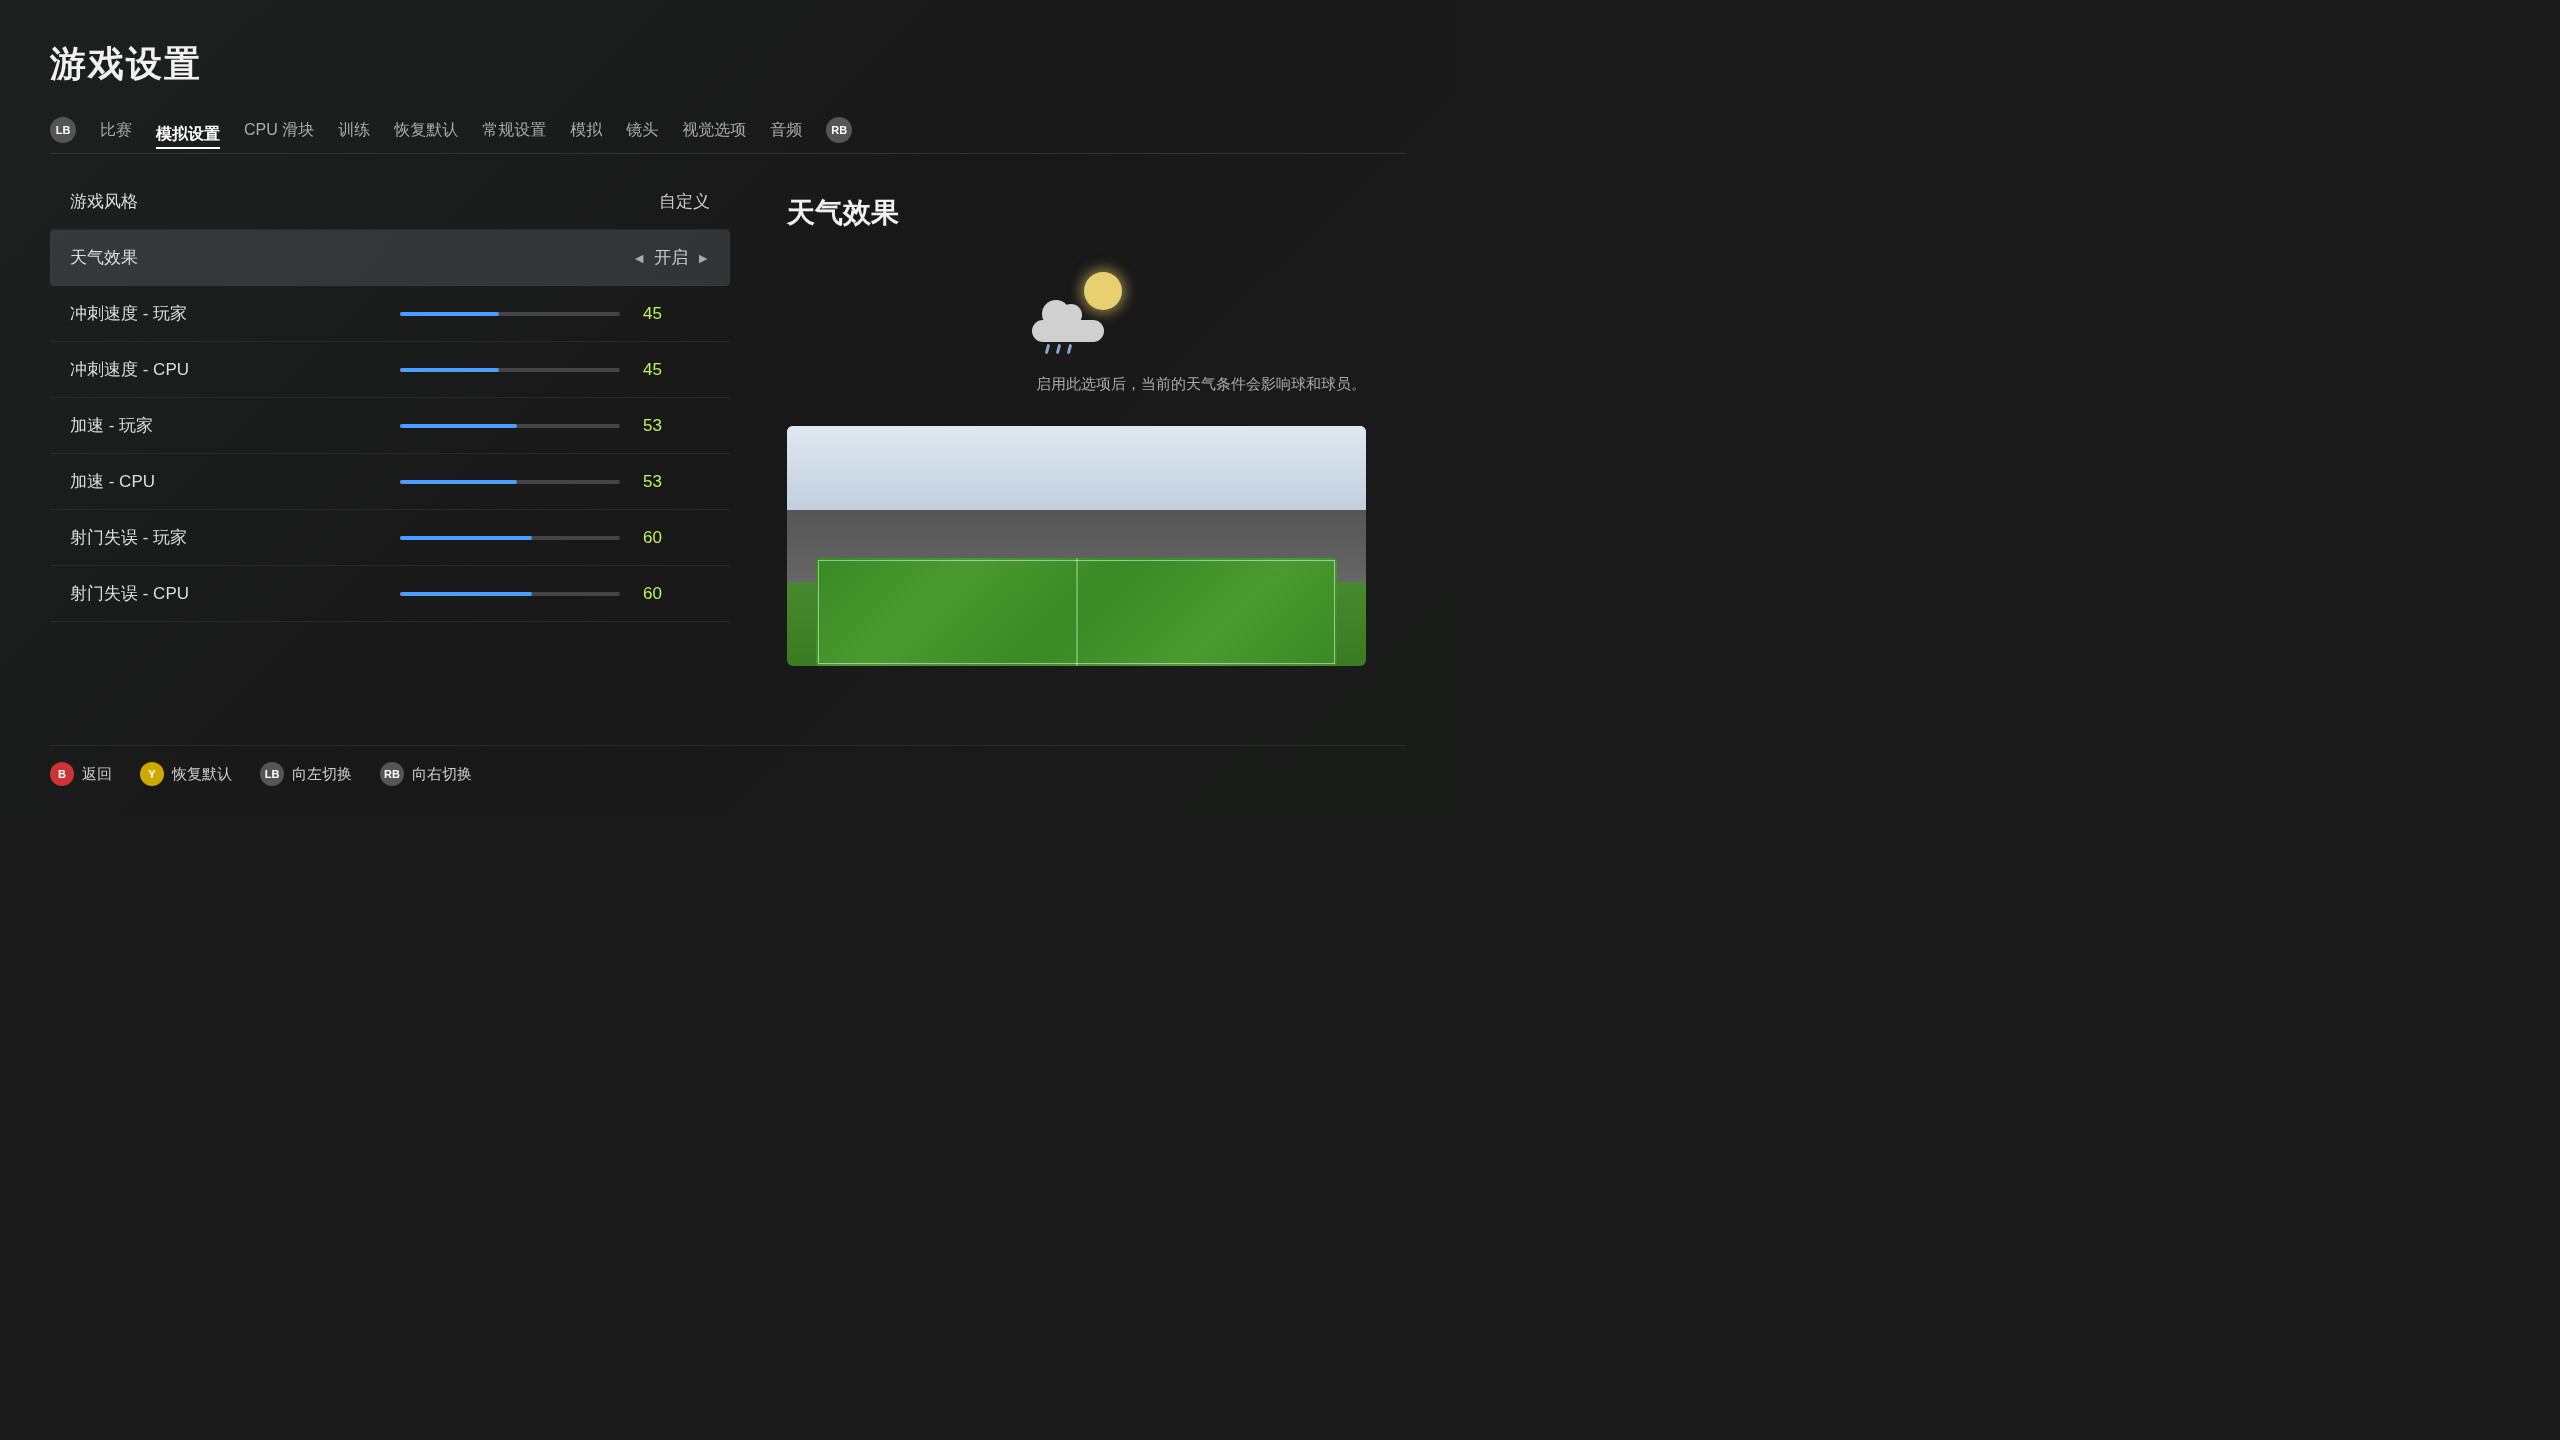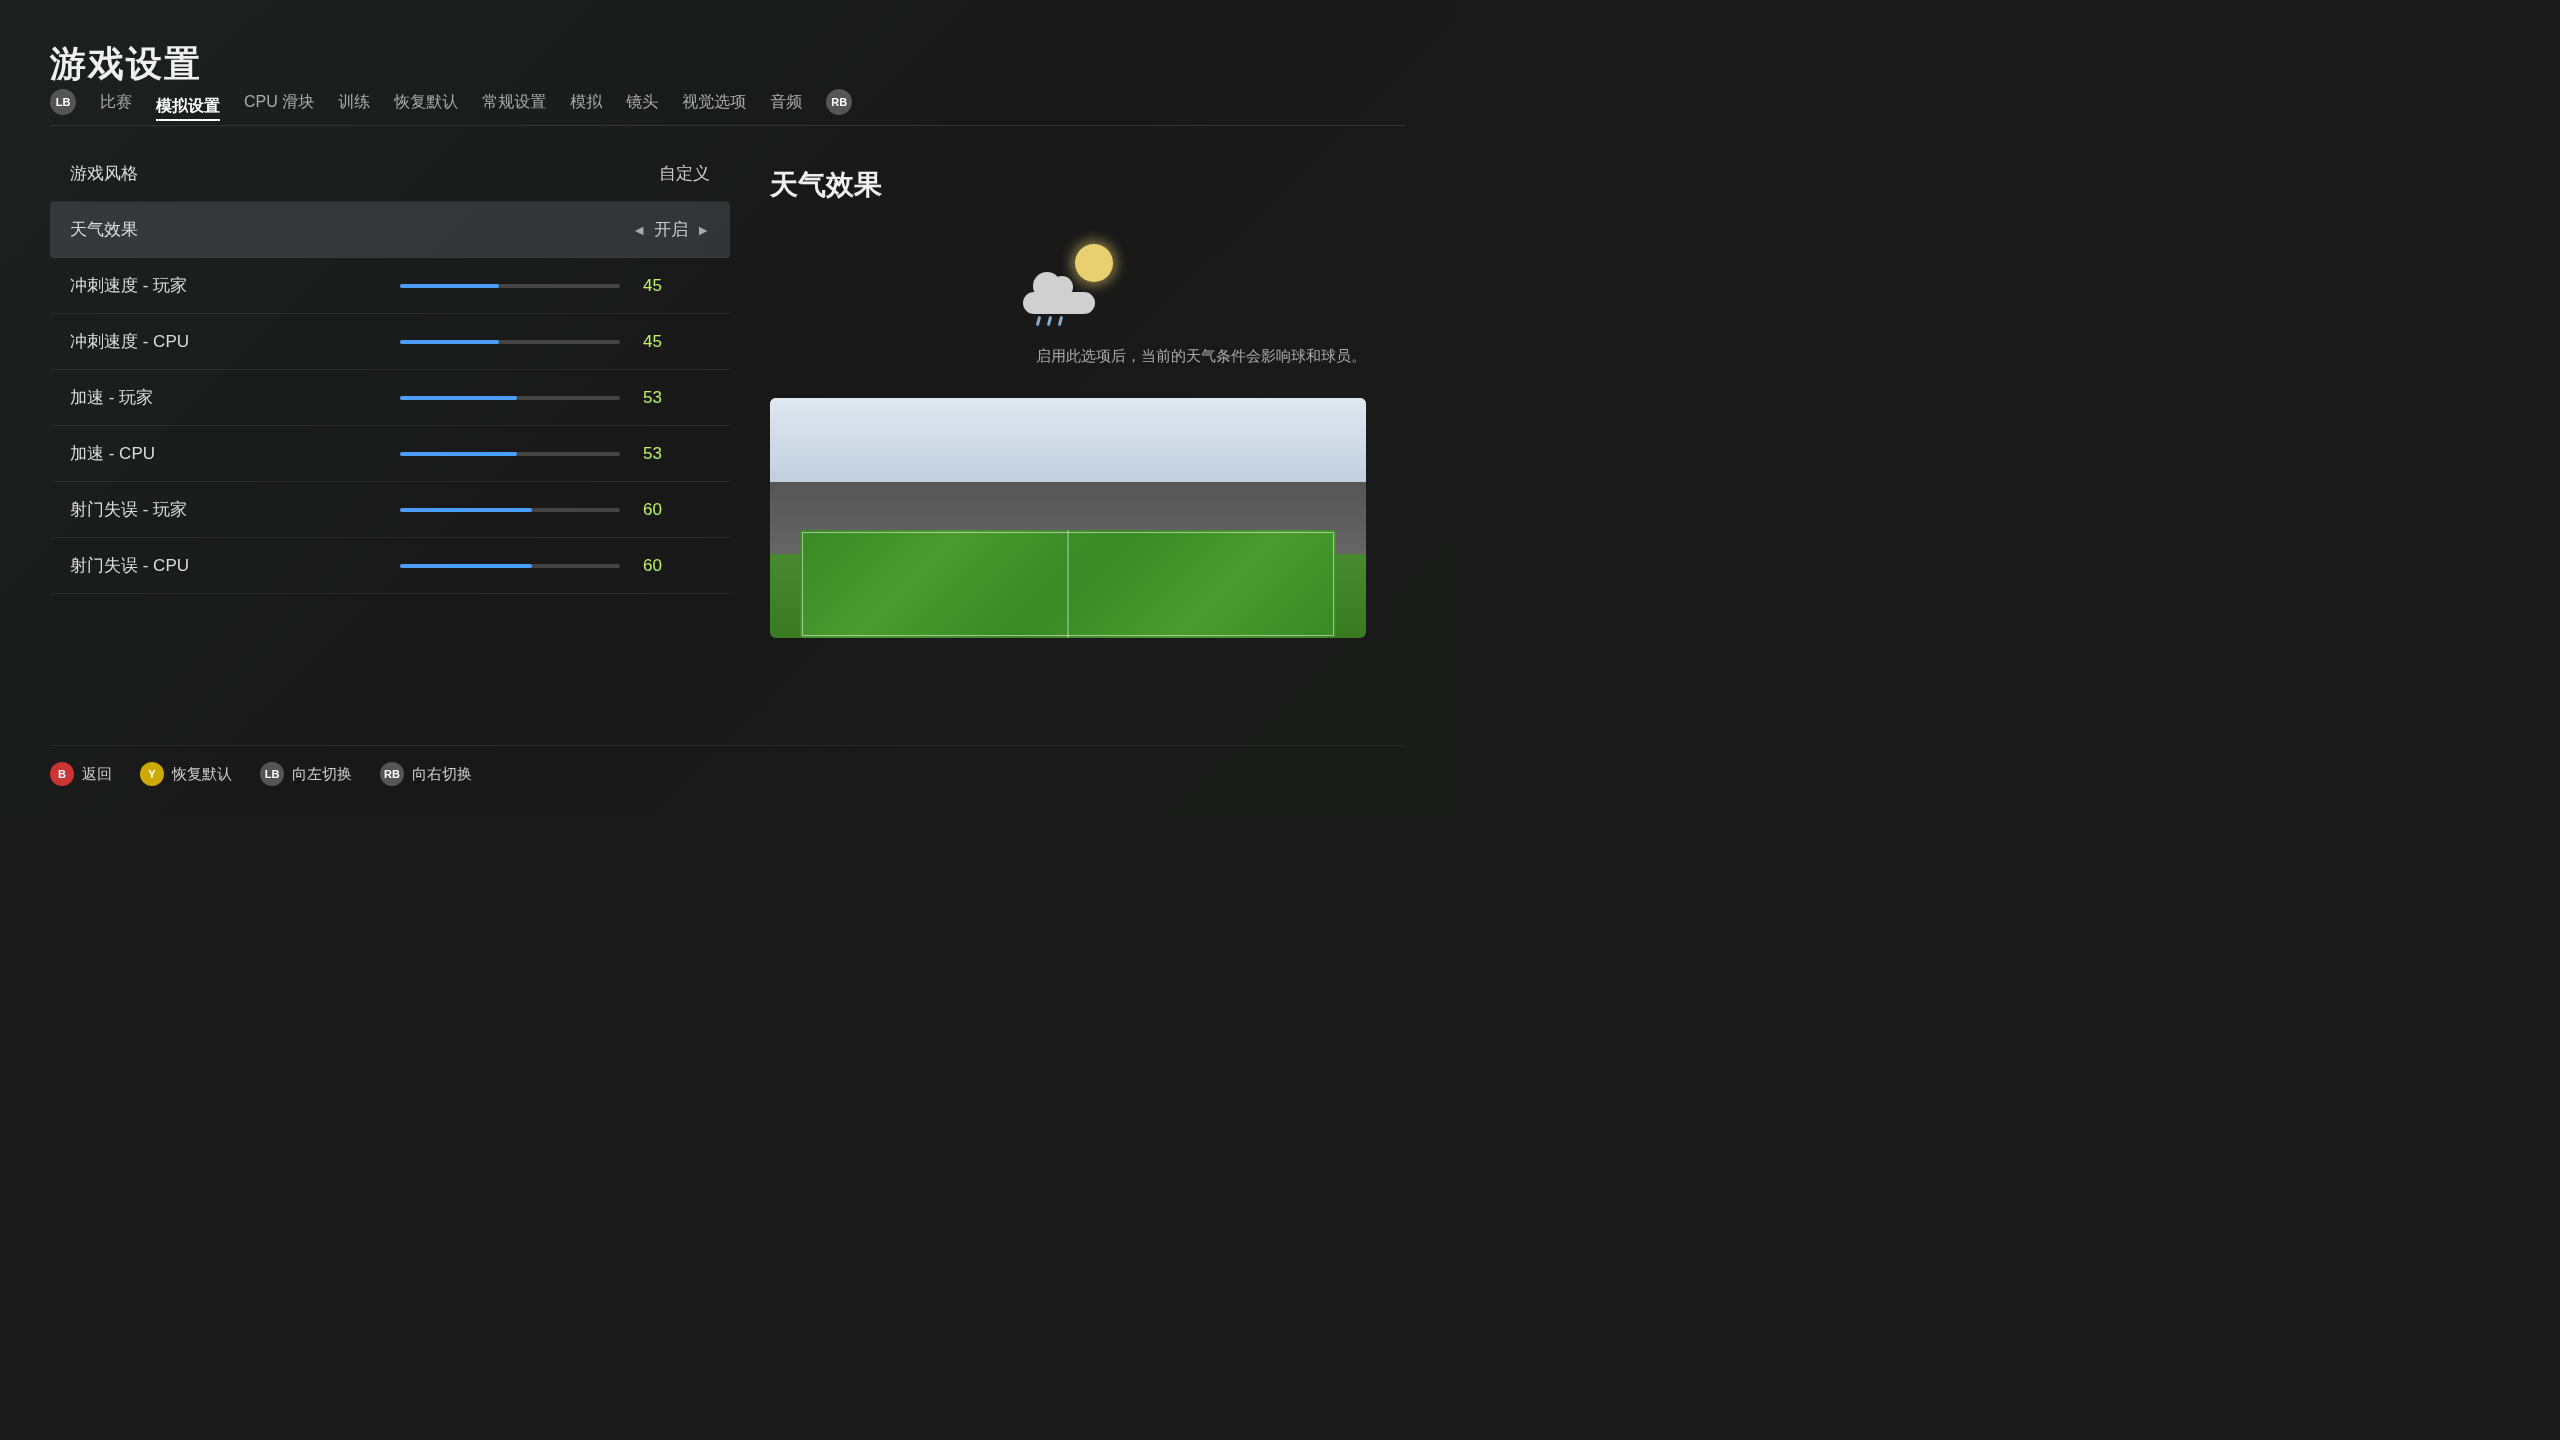--- a/index.html
+++ b/index.html
@@ -27,20 +27,21 @@
       height: 100%;
       display: flex;
       flex-direction: column;
     }
 
     
     .page-title {
       font-size: 36px;
       font-weight: bold;
       color: #f0f0f0;
+      margin-bottom: 28px;
       letter-spacing: 2px;
     }
 
     
     .tab-bar {
       display: flex;
       align-items: center;
       gap: 24px;
       margin-bottom: 20px;
       border-bottom: 1px solid #333;
@@ -82,21 +83,21 @@
       color: #fff;
       font-weight: bold;
       border-bottom: 2px solid #fff;
       margin-bottom: -11px;
       text-align: center;
     }
 
     
     .main-content {
       display: flex;
-      gap: 0;
+      gap: 17px;
       flex: 1;
       overflow: hidden;
     }
 
     
     .settings-panel {
       width: 680px;
       flex-shrink: 0;
       overflow-y: auto;
       position: relative;

